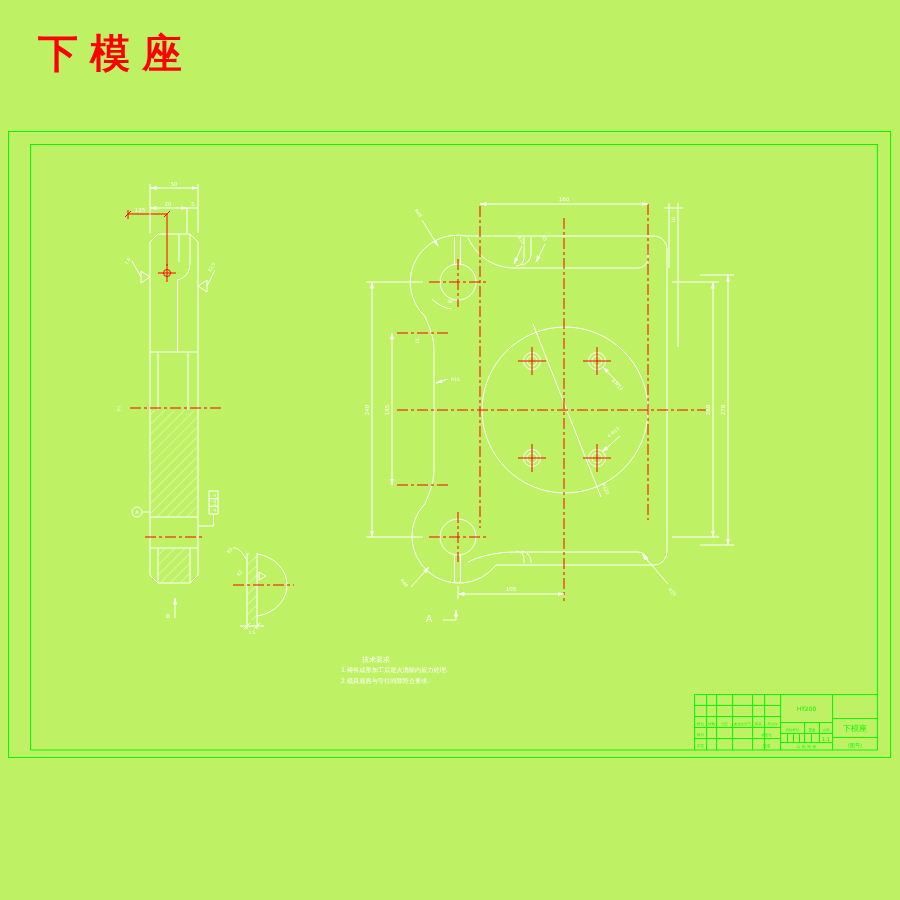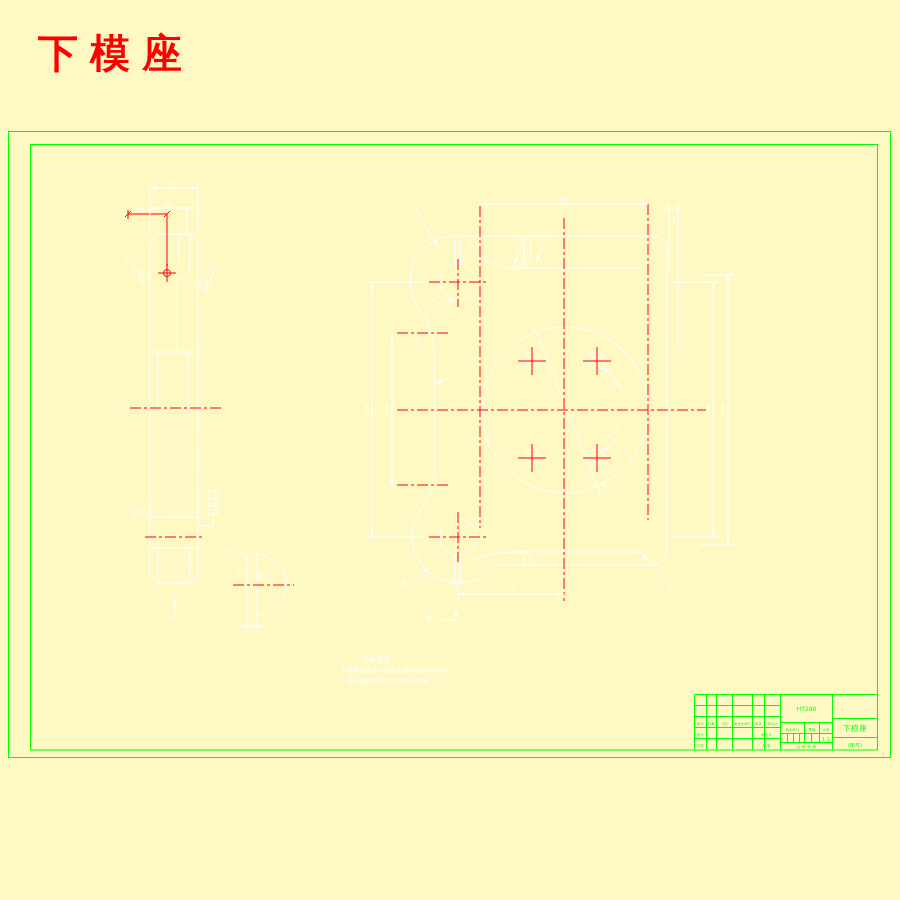--- a/index.html
+++ b/index.html
@@ -1,16 +1,16 @@
 <!DOCTYPE html>
 <html><head>
 <meta charset="utf-8">
 <style>
   html,body{margin:0;padding:0;background:#000;width:900px;height:900px;overflow:hidden;}
-  #stage{position:relative;width:900px;height:900px;background:#fef9c3;font-family:"DejaVu Sans",sans-serif;}
+  #stage{position:relative;width:900px;height:900px;background:#bef264;font-family:"DejaVu Sans",sans-serif;}
   #drawing-title{position:absolute;left:38px;top:26px;color:#f00;font-family:"DejaVu Serif","DejaVu Sans",serif;
     font-size:40px;font-weight:bold;letter-spacing:12px;white-space:nowrap;}
   svg{position:absolute;left:0;top:0;}
   text{font-family:"DejaVu Sans",sans-serif;fill:#fff;}
   .w{stroke:#fff;stroke-width:1;fill:none;}
   .r{stroke:#f00;stroke-width:1;fill:none;}
   .rd{stroke:#f00;stroke-width:1;fill:none;stroke-dasharray:11 3 3 3;}
   .g{stroke:#00ff00;stroke-width:1;fill:none;}
   .gt{fill:#00ff00;}
   .dim{font-size:5.5px;}

